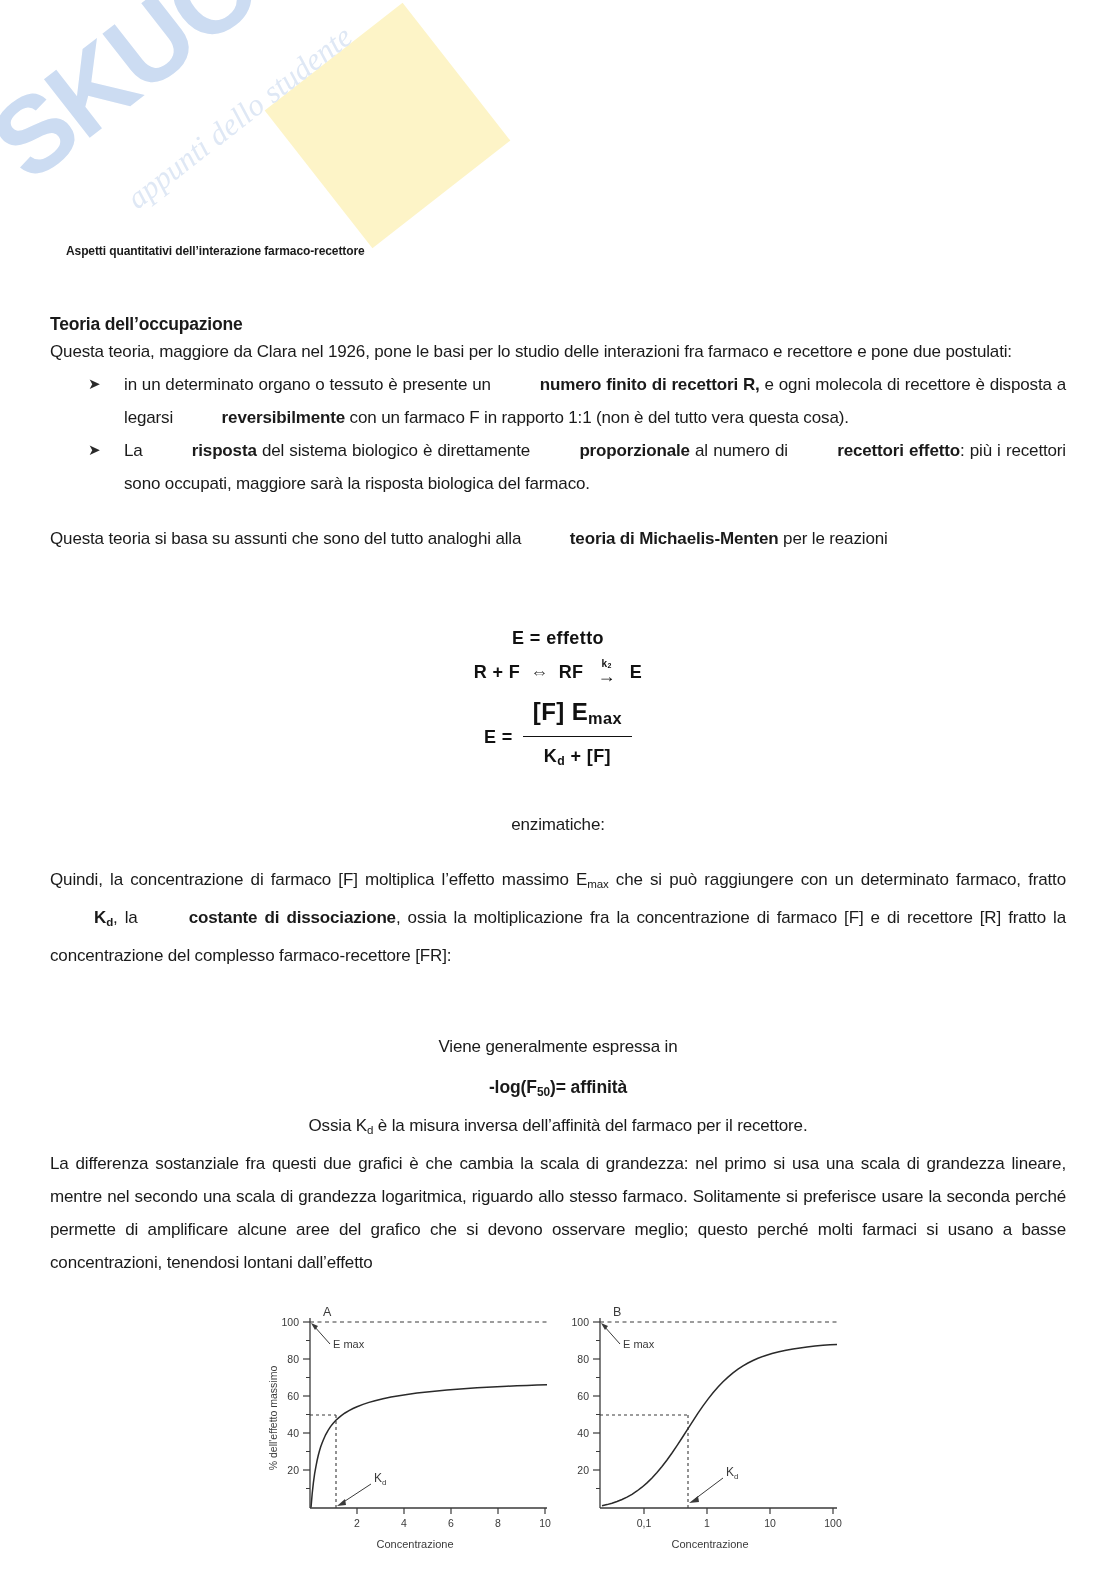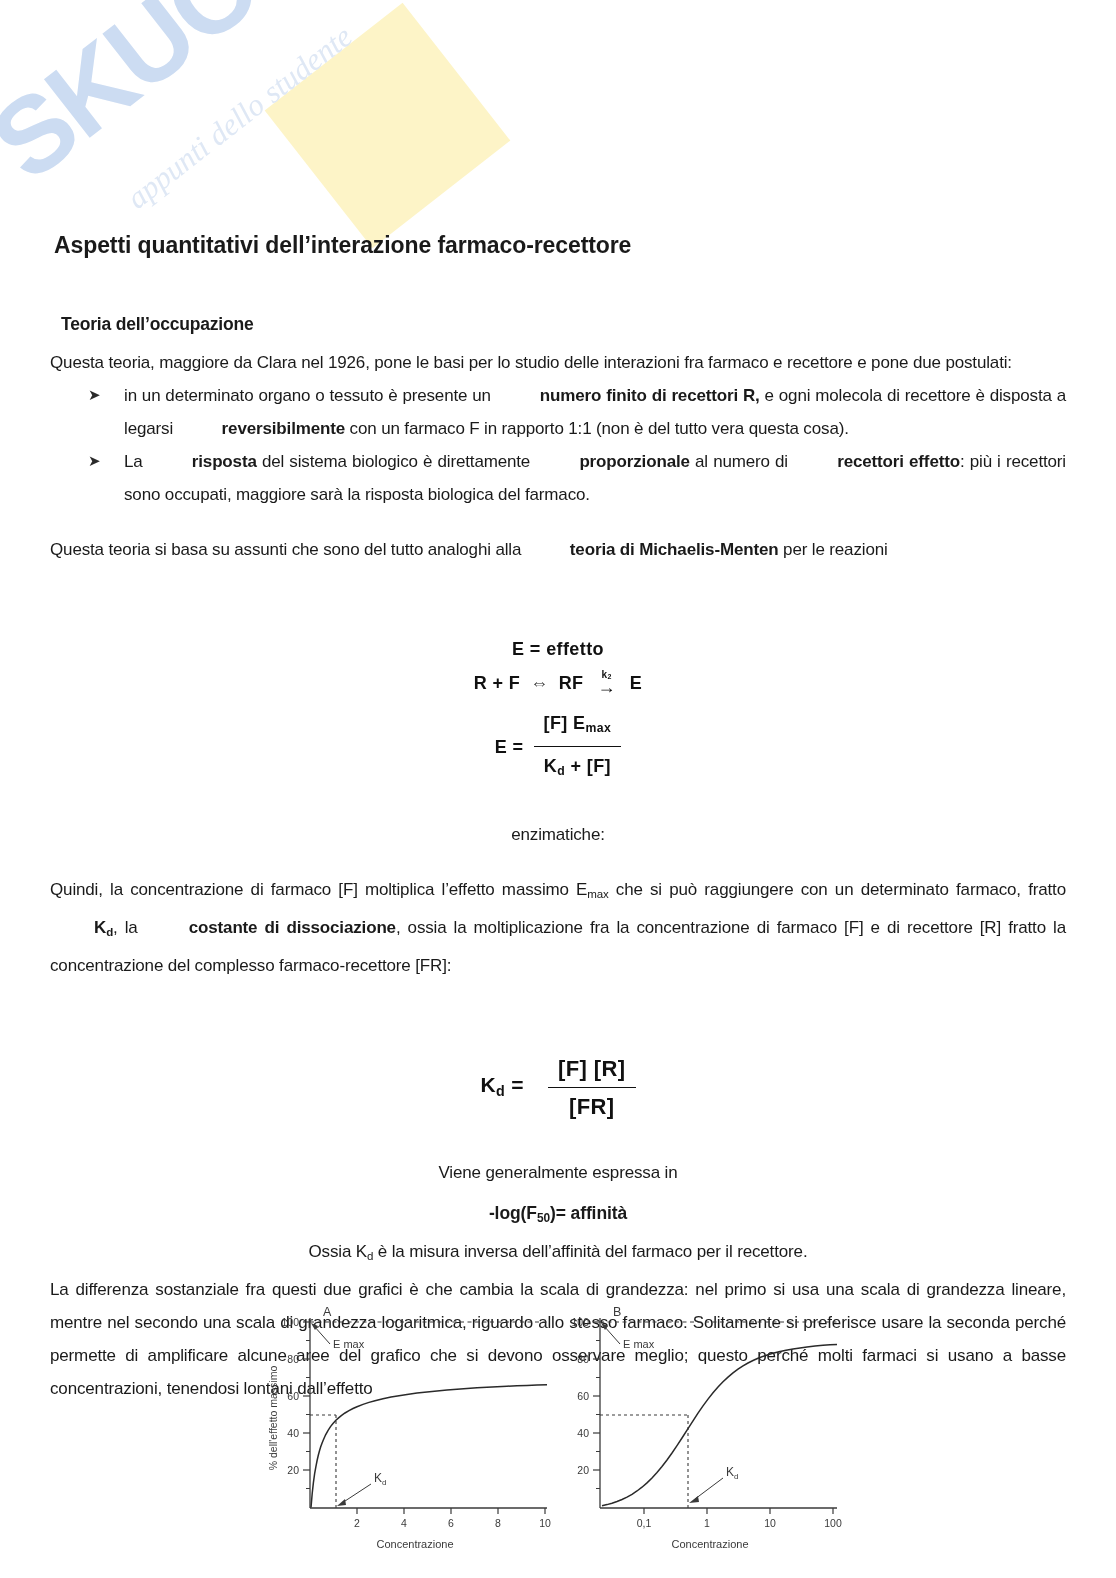--- a/index.html
+++ b/index.html
@@ -64,30 +64,30 @@
 
   
   .content {
     position: absolute;
     left: 50px;
     top: 0;
     width: 1016px;
     z-index: 2;
   }
   .h-title {
-    font-size: 23px;
+    font-size: 12px;
     font-weight: bold;
     letter-spacing: -0.1px;
-    margin: 4px;
+    margin: 16px;
   }
   .h-sub {
     font-size: 17.5px;
     font-weight: bold;
     letter-spacing: -0.2px;
-    margin: 11px;
+    margin: 0;
   }
   p.body {
     font-size: 17px;
     line-height: 33px;
     margin: 0;
     text-align: justify;
     letter-spacing: -0.15px;
   }
   p.body-left {
     text-align: center;
@@ -131,21 +131,21 @@
   }
   .frac {
     display: inline-block;
     vertical-align: middle;
     text-align: center;
   }
   .frac .num {
     display: block;
     border-bottom: 1.6px solid #111;
     padding: 0 10px 1px 10px;
-    font-size: 18px;
+    font-size: 24px;
   }
   .frac .den {
     display: block;
     padding-top: 2px;
     font-size: 18px;
   }
   sub { font-size: 0.68em; vertical-align: -0.25em; }
 
   .eq-wrap { display: inline-flex; align-items: center; gap: 10px; }
   .arrow-k {
@@ -246,31 +246,20 @@
     <div style="height:30px"></div>
 
     <p class="body body-left">enzimatiche:</p>
 
     <div style="height:22px"></div>
 
     <p class="body">Quindi, la concentrazione di farmaco [F] moltiplica l’effetto massimo E<sub>max</sub> che si può raggiungere con un determinato farmaco, fratto <b>K<sub>d</sub></b>, la <b>costante di dissociazione</b>, ossia la moltiplicazione fra la concentrazione di farmaco [F] e di recettore [R] fratto la concentrazione del complesso farmaco-recettore [FR]:</p>
 
     <div style="height:26px"></div>
 
-    <div class="formula-block">
-      <div class="fline">
-        <span class="eq-wrap">
-          <span style="font-size:21px">K<sub>d</sub> =</span>
-          <span class="frac" style="margin-left:14px;">
-            <span class="num" style="font-size:22px;">[F] [R]</span>
-            <span class="den" style="font-size:22px;">[FR]</span>
-          </span>
-        </span>
-      </div>
-    </div>
 
     <div style="height:24px"></div>
 
 
     <div style="height:8px"></div>
 
 
     <p class="body body-left">Viene generalmente espressa in</p>
 
     <div style="height:8px"></div>

